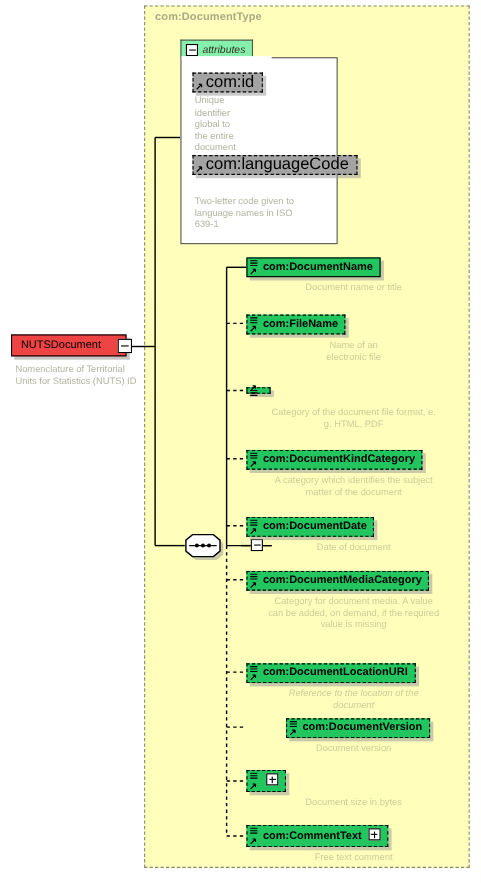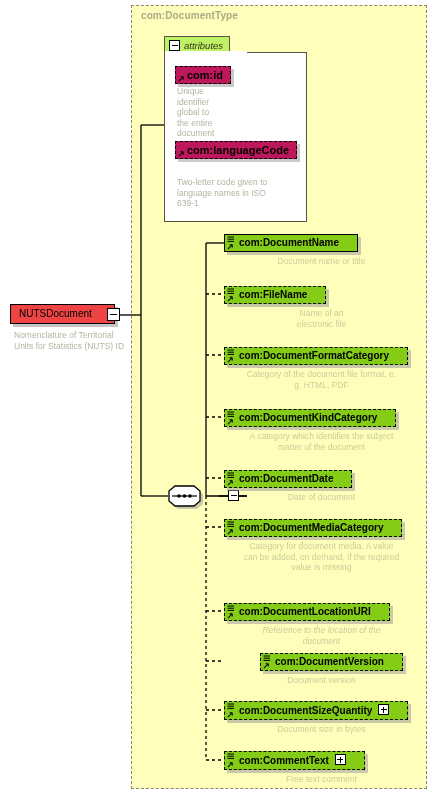--- a/index.html
+++ b/index.html
@@ -99,21 +99,21 @@
     height: 170px;
     background: #ffffff;
     border: 1.3px solid #555544;
     box-sizing: border-box;
   }
   #attributes-tab {
     position: absolute;
     left: 164px;
     top: 36px;
     height: 17px;
-    background: #bef264;
+    background: #86efac;
     border: 1.3px solid #555544;
     border-bottom: none;
     box-sizing: border-box;
     padding: 1px 6px 0 4px;
     display: flex;
     align-items: center;
     gap: 4px;
     z-index: 3;
   }
   #attributes-tab-label {
@@ -141,25 +141,25 @@
     top: 51px;
     width: 82px;
     height: 3px;
     background: #ffffff;
     z-index: 4;
   }
 
   
   .attr-box {
     position: absolute;
-    background: #be185d;
+    background: #a3a3a3;
     border: 1.3px dashed #000000;
     padding: 2px 7px 2px 11px;
-    font-size: 11px;
-    font-weight: bold;
+    font-size: 15px;
+    font-weight: normal;
     color: #000000;
     white-space: nowrap;
     line-height: 12px;
     box-shadow: 3px 3px 0 0 rgba(150,150,150,0.5);
   }
   .attr-arrow, .el-arrow {
     position: absolute;
     left: 2px;
     bottom: 1px;
     width: 7px;
@@ -167,23 +167,23 @@
     pointer-events: none;
   }
 
   
   .elem {
     position: absolute;
   }
   .elem-box {
     position: relative;
     display: inline-block;
-    background: #84cc16;
+    background: #22c55e;
     border: 1.4px solid #000000;
-    padding: 2px 18px 2px 14px;
+    padding: 2px 6px 2px 14px;
     font-size: 10px;
     font-weight: bold;
     color: #000000;
     white-space: nowrap;
     line-height: 12px;
     box-shadow: 3px 3px 0 0 rgba(150,150,150,0.5);
   }
   .elem-box.optional { border-style: dashed; }
   .elem-icon {
     position: absolute;
@@ -362,21 +362,20 @@
 <div class="elem" style="left:224px; top:345px;">
   <div class="elem-box optional">
     <svg class="elem-icon" viewBox="0 0 8 7" xmlns="http://www.w3.org/2000/svg">
       <line x1="0.5" y1="1" x2="7" y2="1" stroke="#000" stroke-width="1"></line>
       <line x1="0.5" y1="3.2" x2="7" y2="3.2" stroke="#000" stroke-width="1"></line>
       <line x1="0.5" y1="5.4" x2="7" y2="5.4" stroke="#000" stroke-width="1"></line>
     </svg>
     <svg class="el-arrow" viewBox="0 0 8 8" xmlns="http://www.w3.org/2000/svg">
       <path d="M1 7 L6 2 M6 2 L3 2 M6 2 L6 5" stroke="#000" stroke-width="1.2" fill="none"></path>
     </svg>
-    <span>com:DocumentFormatCategory</span>
   </div>
 </div>
 <div class="elem-desc" style="left:234px; top:369px;">Category of the document file format, e.
 g. HTML, PDF</div>
 
 <div class="elem" style="left:224px; top:407px;">
   <div class="elem-box optional">
     <svg class="elem-icon" viewBox="0 0 8 7" xmlns="http://www.w3.org/2000/svg">
       <line x1="0.5" y1="1" x2="7" y2="1" stroke="#000" stroke-width="1"></line>
       <line x1="0.5" y1="3.2" x2="7" y2="3.2" stroke="#000" stroke-width="1"></line>
@@ -457,21 +456,20 @@
 <div class="elem" style="left:224px; top:700px;">
   <div class="elem-box optional">
     <svg class="elem-icon" viewBox="0 0 8 7" xmlns="http://www.w3.org/2000/svg">
       <line x1="0.5" y1="1" x2="7" y2="1" stroke="#000" stroke-width="1"></line>
       <line x1="0.5" y1="3.2" x2="7" y2="3.2" stroke="#000" stroke-width="1"></line>
       <line x1="0.5" y1="5.4" x2="7" y2="5.4" stroke="#000" stroke-width="1"></line>
     </svg>
     <svg class="el-arrow" viewBox="0 0 8 8" xmlns="http://www.w3.org/2000/svg">
       <path d="M1 7 L6 2 M6 2 L3 2 M6 2 L6 5" stroke="#000" stroke-width="1.2" fill="none"></path>
     </svg>
-    <span>com:DocumentSizeQuantity</span>
     <span class="plus-sq"></span>
   </div>
 </div>
 <div class="elem-desc" style="left:234px; top:724px;">Document size in bytes</div>
 
 <div class="elem" style="left:224px; top:750px;">
   <div class="elem-box optional">
     <svg class="elem-icon" viewBox="0 0 8 7" xmlns="http://www.w3.org/2000/svg">
       <line x1="0.5" y1="1" x2="7" y2="1" stroke="#000" stroke-width="1"></line>
       <line x1="0.5" y1="3.2" x2="7" y2="3.2" stroke="#000" stroke-width="1"></line>

